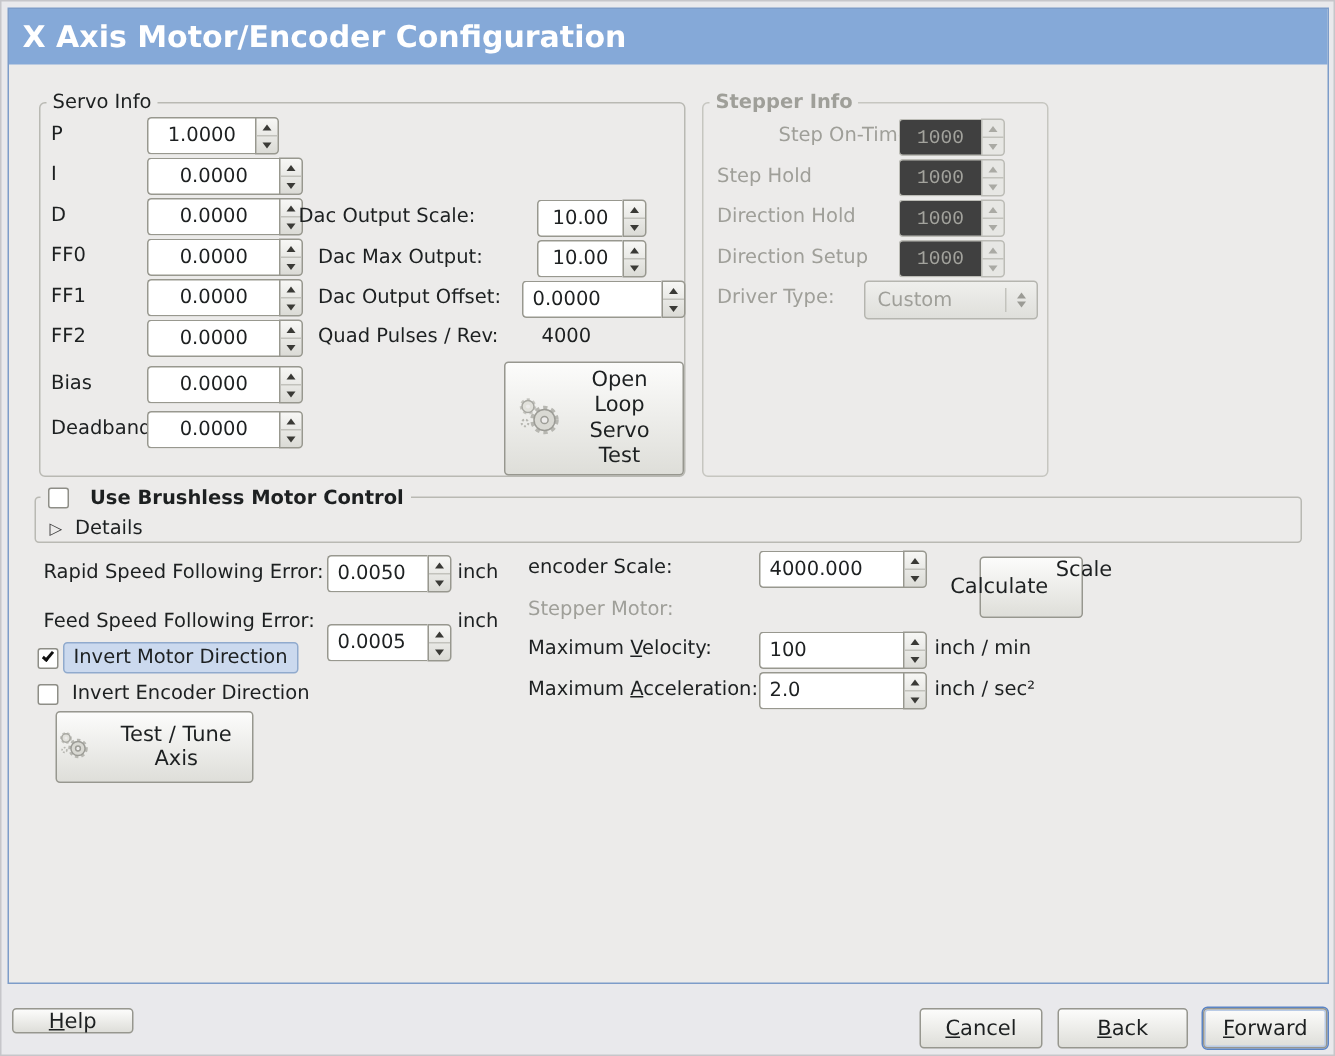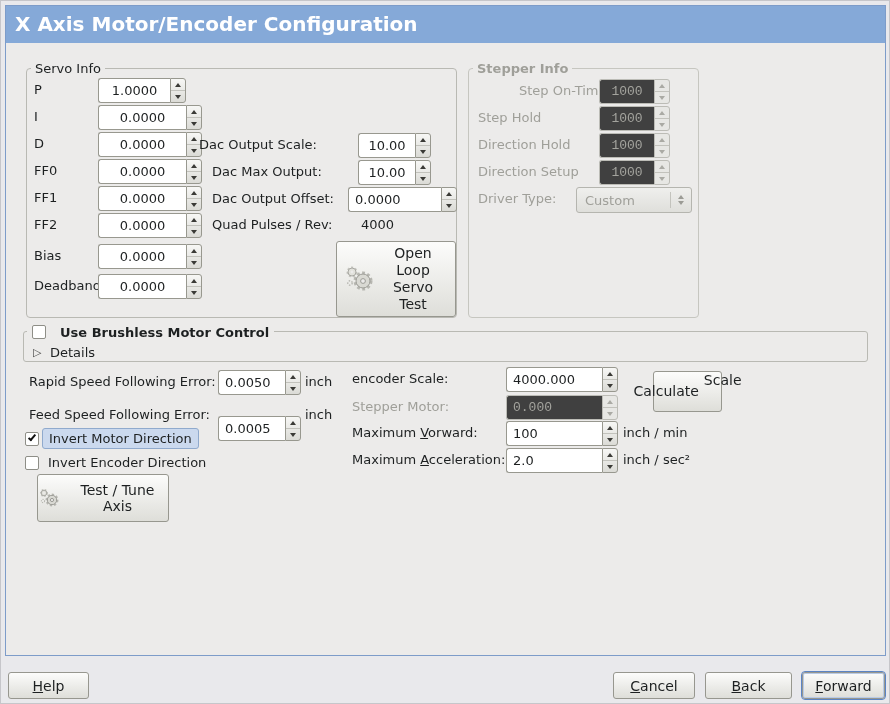--- a/index.html
+++ b/index.html
@@ -329,33 +329,22 @@
           <i class="tri-dn"></i>
         </span>
       </div>
     </div>
   <button class="btn" style="left:621px;top:370px;width:69px;height:41px;flex-direction:row;line-height:17px;margin-left:31px;">
     <span>Calculate</span>
     <span style="align-self:flex-start;padding-left:5px;">Scale</span>
   </button>
 
   <div class="lbl dis-text" style="left:351px;top:397px;">Stepper Motor:</div>
-  <div class="spin dis" style="left:505px;top:394px;">
-      <div class="entry left" style="width:96px;">0.000</div>
-      <div class="btns">
-        <span>
-          <i class="tri-up"></i>
-        </span>
-        <span>
-          <i class="tri-dn"></i>
-        </span>
-      </div>
-    </div>
-
-  <div class="lbl" style="left:351px;top:423px;"><span>Maximum </span><span class="u">V</span><span>orward:</span></div>
+
+  <div class="lbl" style="left:351px;top:423px;"><span>Maximum </span><span class="u">V</span><span>elocity:</span></div>
   <div class="spin" style="left:505px;top:420px;">
       <div class="entry left" style="width:96px;">100</div>
       <div class="btns">
         <span>
           <i class="tri-up"></i>
         </span>
         <span>
           <i class="tri-dn"></i>
         </span>
       </div>
@@ -393,21 +382,21 @@
         <circle cx="6" cy="8" r="3" fill="none" stroke="#c5c5bf" stroke-width="2" stroke-dasharray="1.5 1.4"></circle>
         <circle cx="6" cy="8" r="2.8" fill="#e1e1db" stroke="#a8a8a2"></circle>
         <circle cx="6" cy="8" r="1" fill="#ecebea"></circle>
         <circle cx="5" cy="16" r="1.6" fill="none" stroke="#b7b7b1" stroke-width="1.1" stroke-dasharray="1.1 1"></circle>
       </svg>
     </span>
     <span>Test / Tune Axis</span>
   </button>
 
   <div class="footer-area">
-    <button class="btn" style="left:7px;top:15px;width:81px;height:27px;">
+    <button class="btn" style="left:7px;top:15px;width:81px;height:17px;">
         <span><span></span><span class="u">H</span><span>elp</span></span>
       </button>
     <button class="btn" style="left:612px;top:15px;width:82px;height:27px;">
         <span><span></span><span class="u">C</span><span>ancel</span></span>
       </button>
     <button class="btn" style="left:704px;top:15px;width:87px;height:27px;">
         <span><span></span><span class="u">B</span><span>ack</span></span>
       </button>
     <button class="btn focus" style="left:801px;top:15px;width:83px;height:27px;">
         <span><span></span><span class="u">F</span><span>orward</span></span>

